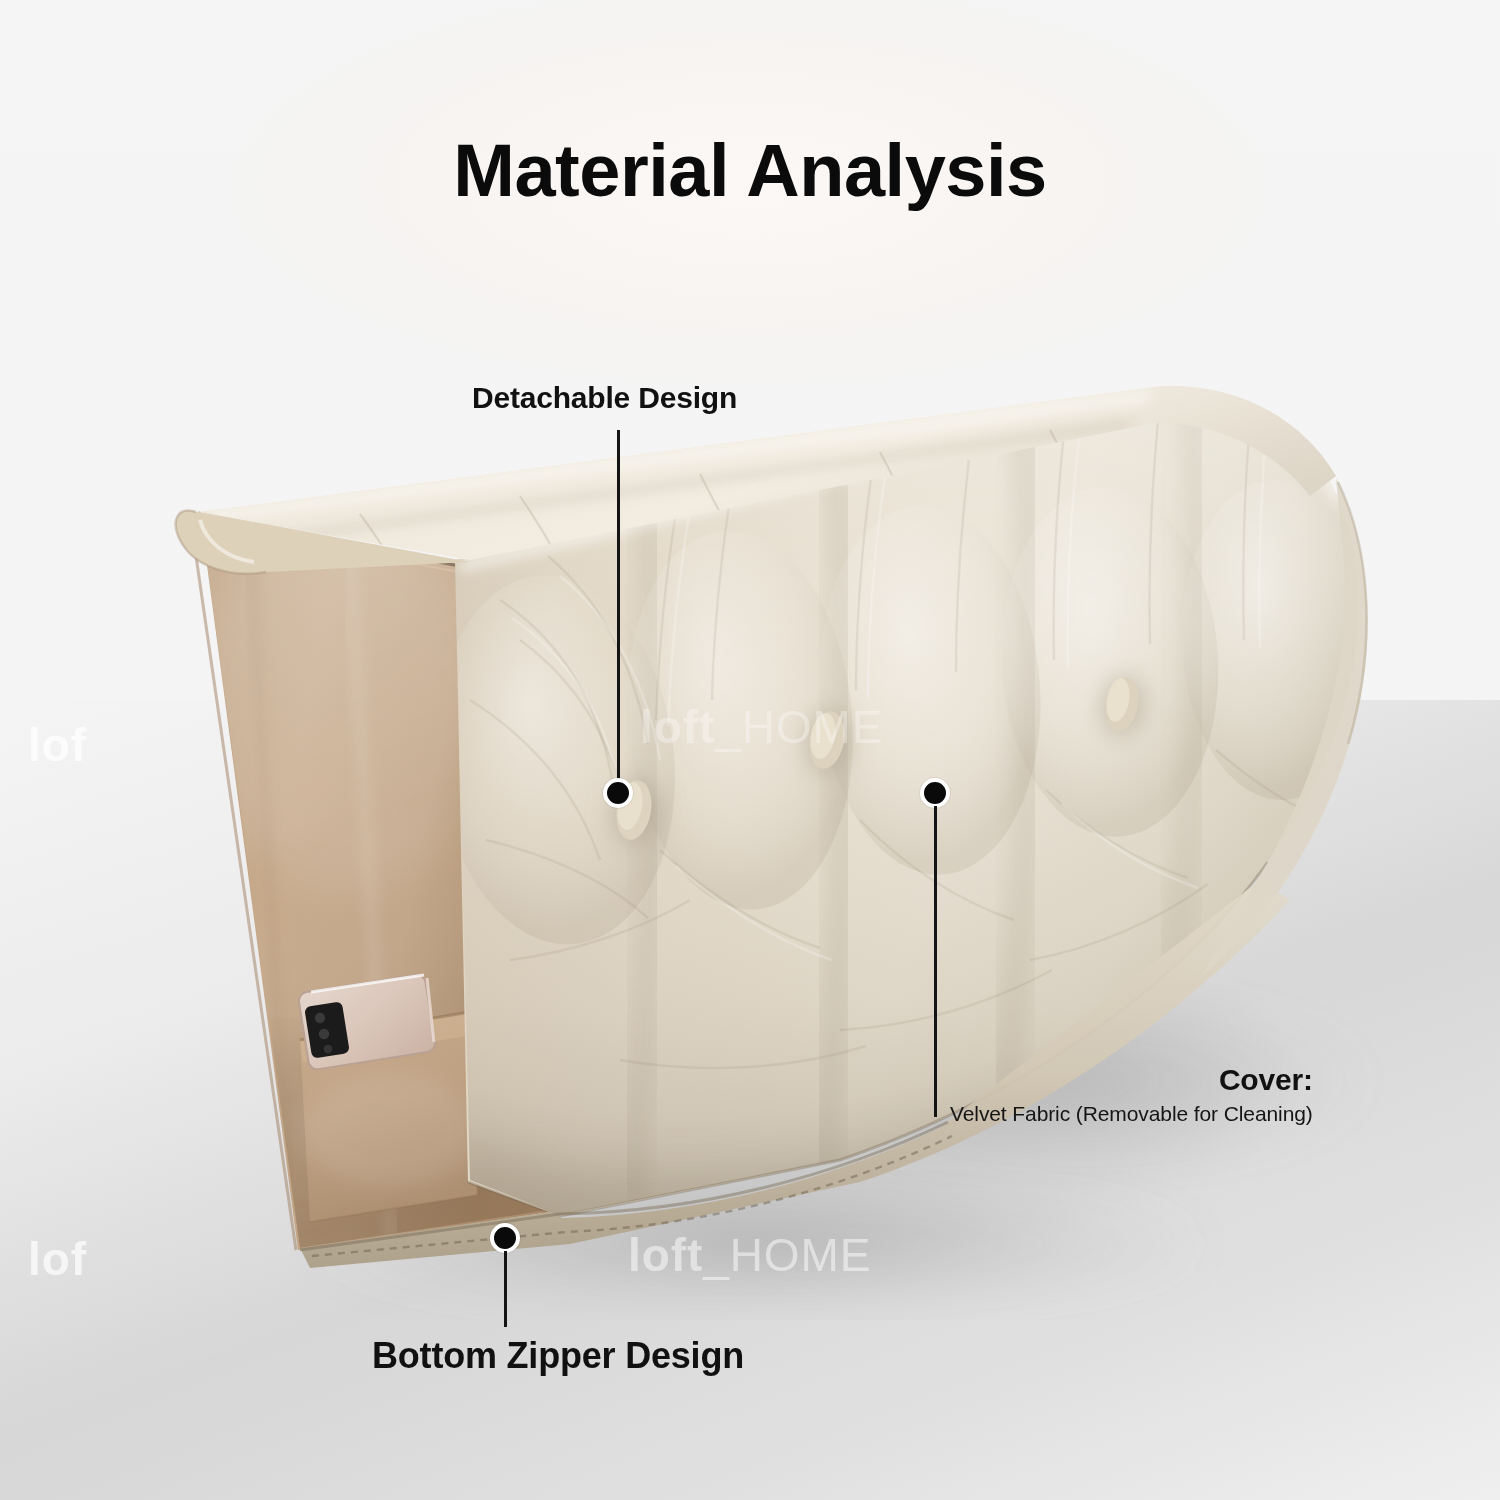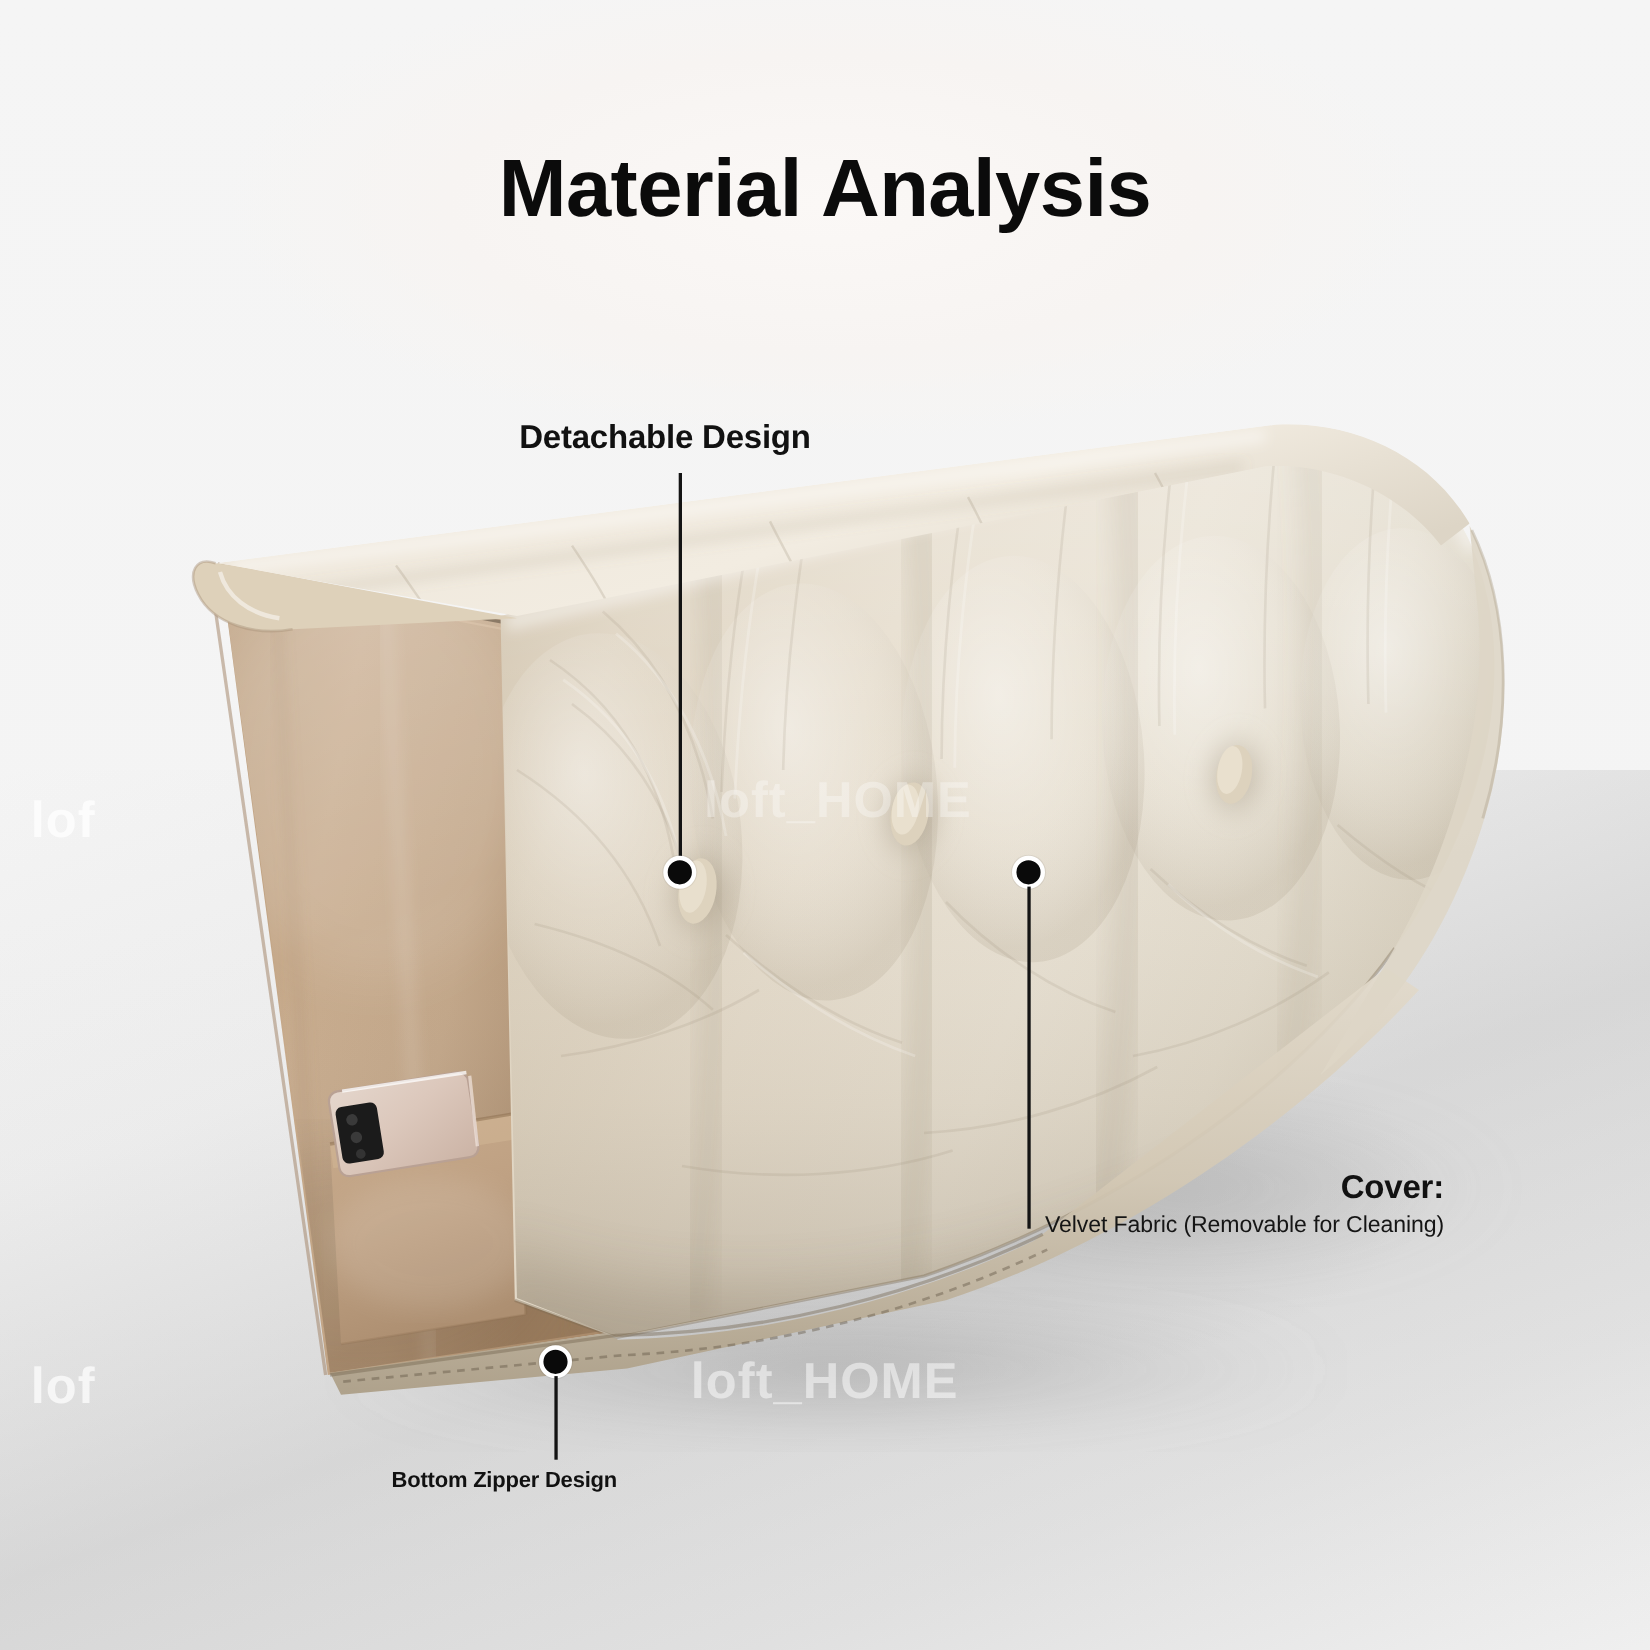--- a/index.html
+++ b/index.html
@@ -35,21 +35,21 @@
 
   
   .wm {
     position:absolute;
     font-weight:700;
     letter-spacing:.02em;
     color:rgba(255,255,255,.62);
     user-select:none; pointer-events:none;
     white-space:nowrap;
   }
-  .wm .thin { font-weight:700; }
+  .wm .thin { font-weight:400; }
   #wm-center { left:628px; top:1228px; font-size:46px; color:rgba(255,255,255,.50); }
   #wm-left   { left:28px;  top:718px;  font-size:46px; color:rgba(255,255,255,.75); }
   #wm-left2  { left:28px;  top:1232px; font-size:46px; color:rgba(255,255,255,.70); }
   #wm-mid    { left:640px; top:700px;  font-size:46px; color:rgba(255,255,255,.33); }
 
   
   #title {
     position:absolute; left:0; top:128px; width:1500px;
     text-align:center;
     font-size:74px; font-weight:700; letter-spacing:-.5px;
@@ -64,22 +64,22 @@
   .callout-label {
     position:absolute;
     color:#111;
     white-space:nowrap;
   }
   #label-buttons {
     left:472px; top:381px;
     font-size:30px; font-weight:700; letter-spacing:-.2px;
   }
   #label-zipper {
-    left:356px; top:1335px;
-    font-size:20px; font-weight:700; letter-spacing:-.2px;
+    left:372px; top:1335px;
+    font-size:36px; font-weight:700; letter-spacing:-.2px;
   }
   #label-cover { left:950px; top:1062px;text-align:right; }
   #label-cover .cover-title {
     font-size:30px; font-weight:700; letter-spacing:-.2px; color:#111;
     display:block; line-height:1.18;
   }
   #label-cover .cover-desc {
     font-size:21px; font-weight:400; letter-spacing:-.1px; color:#151515;
     display:block; line-height:1.25; margin-top:4px;
   }

